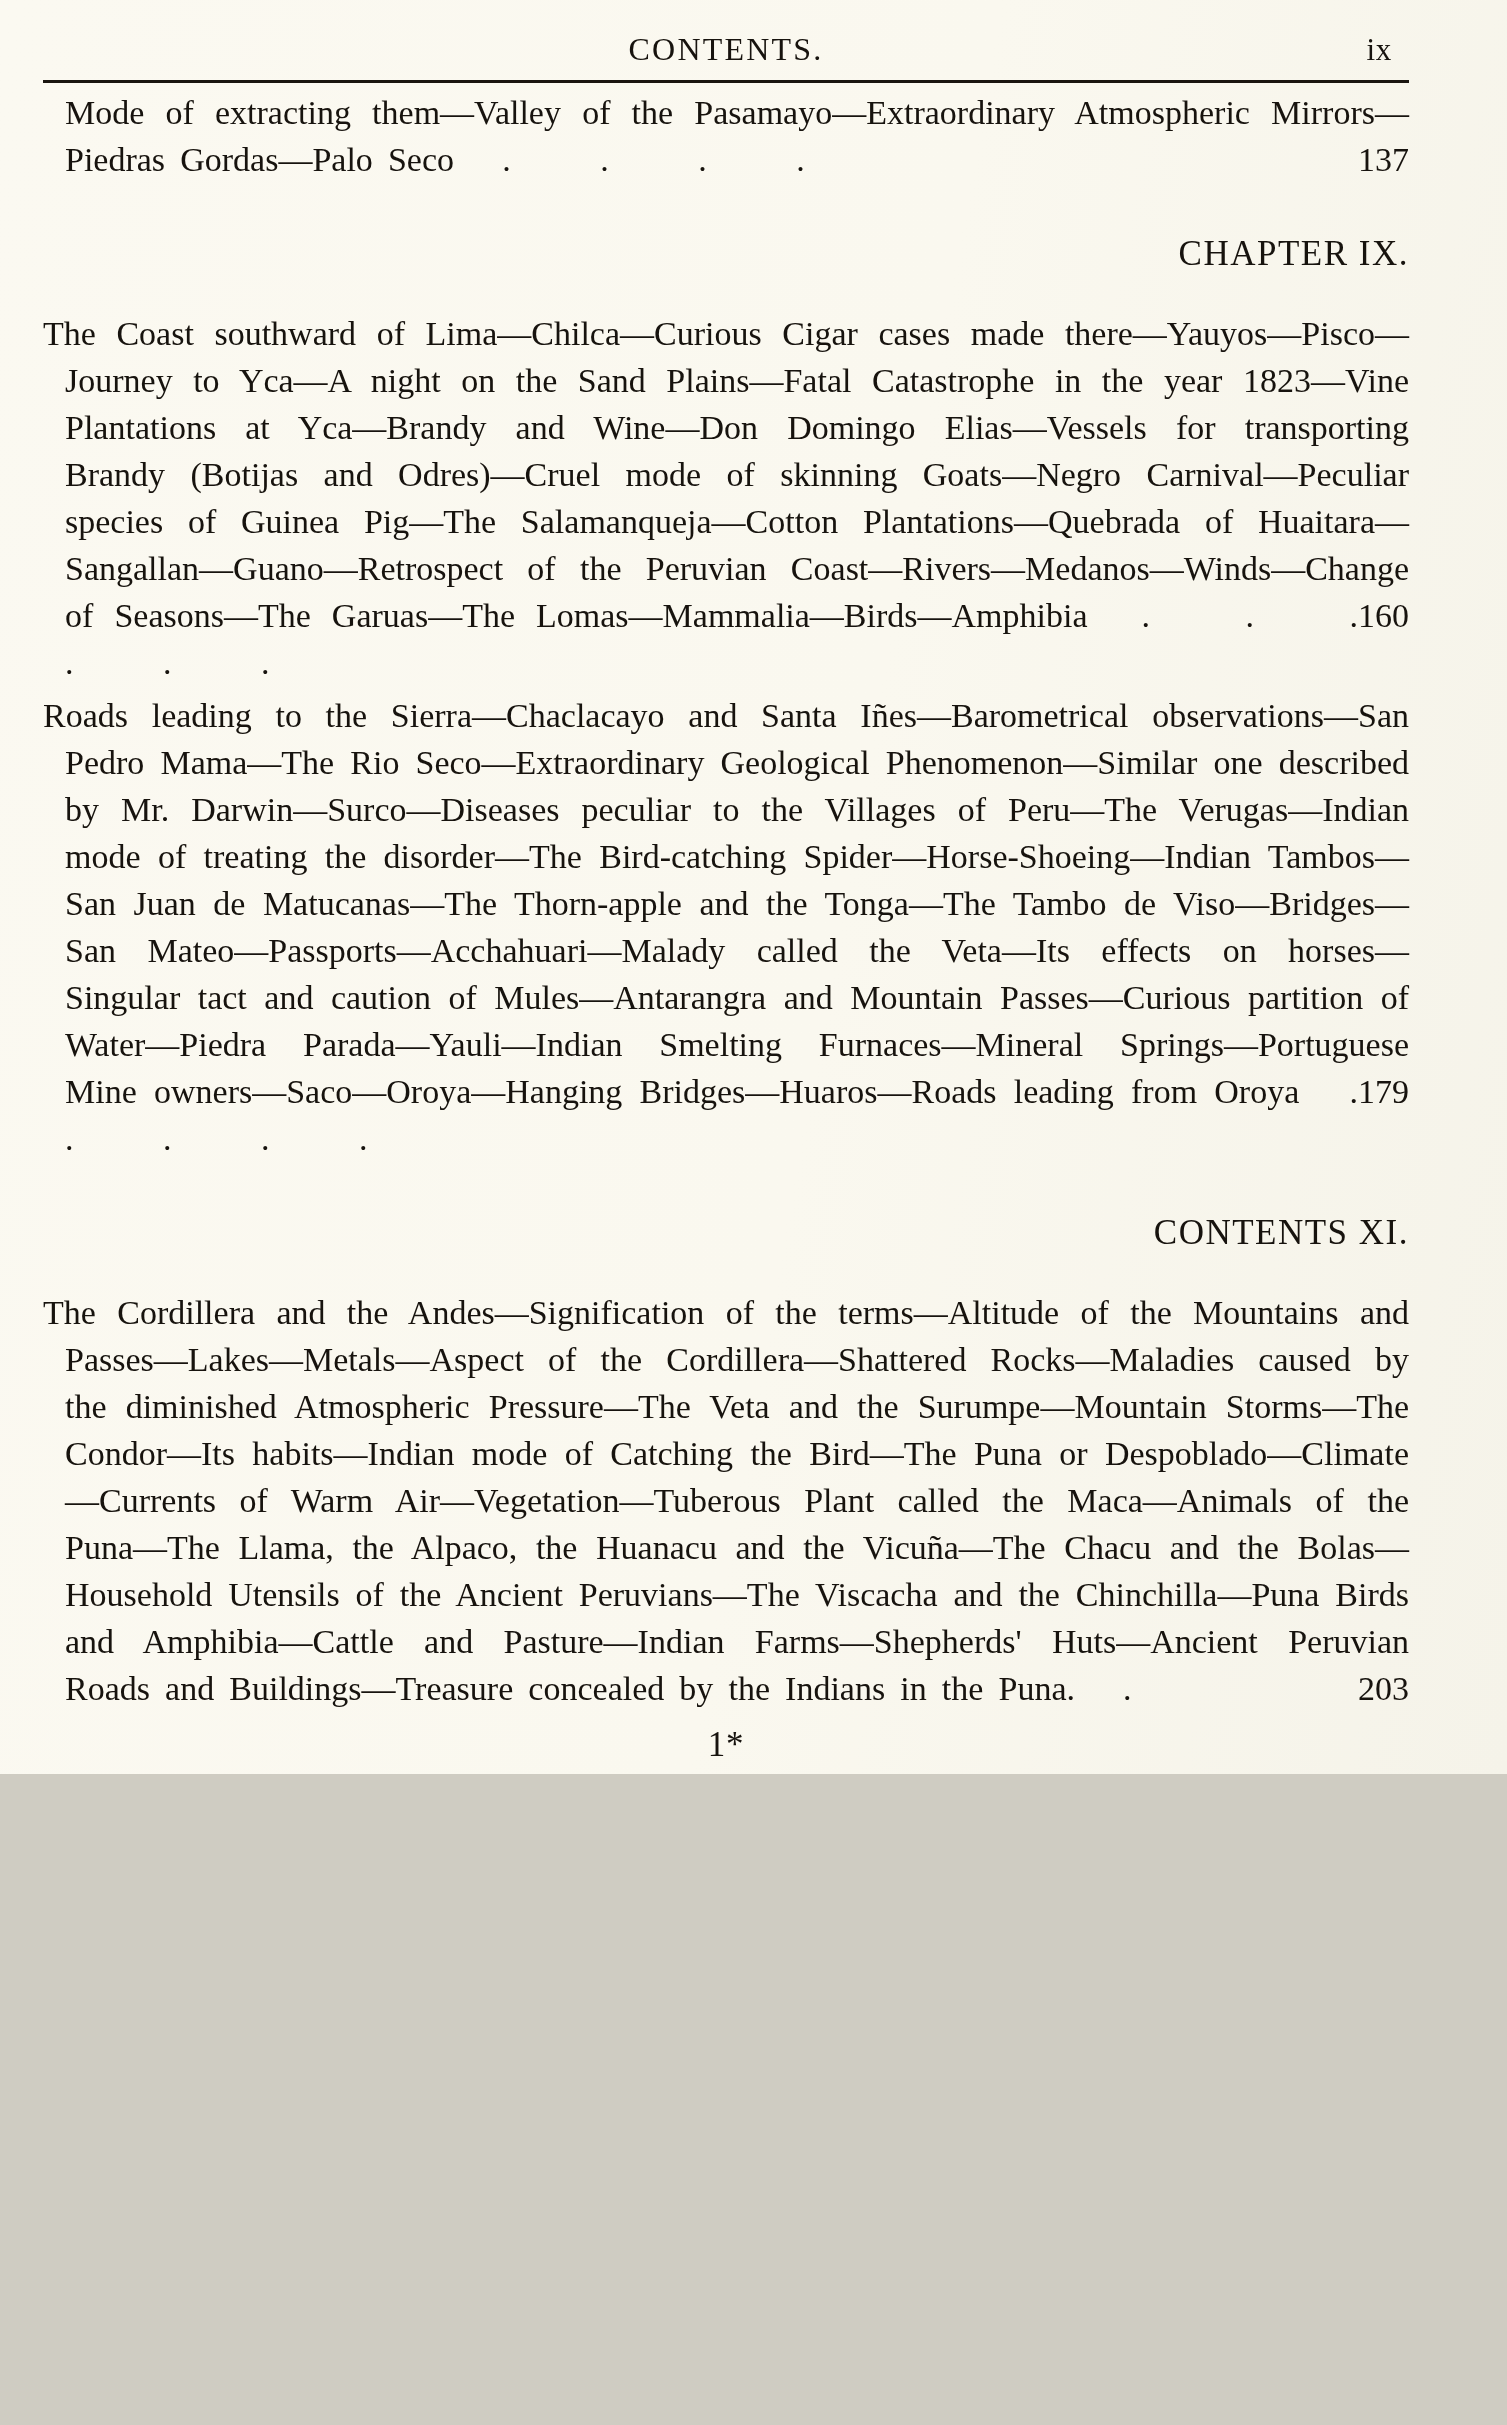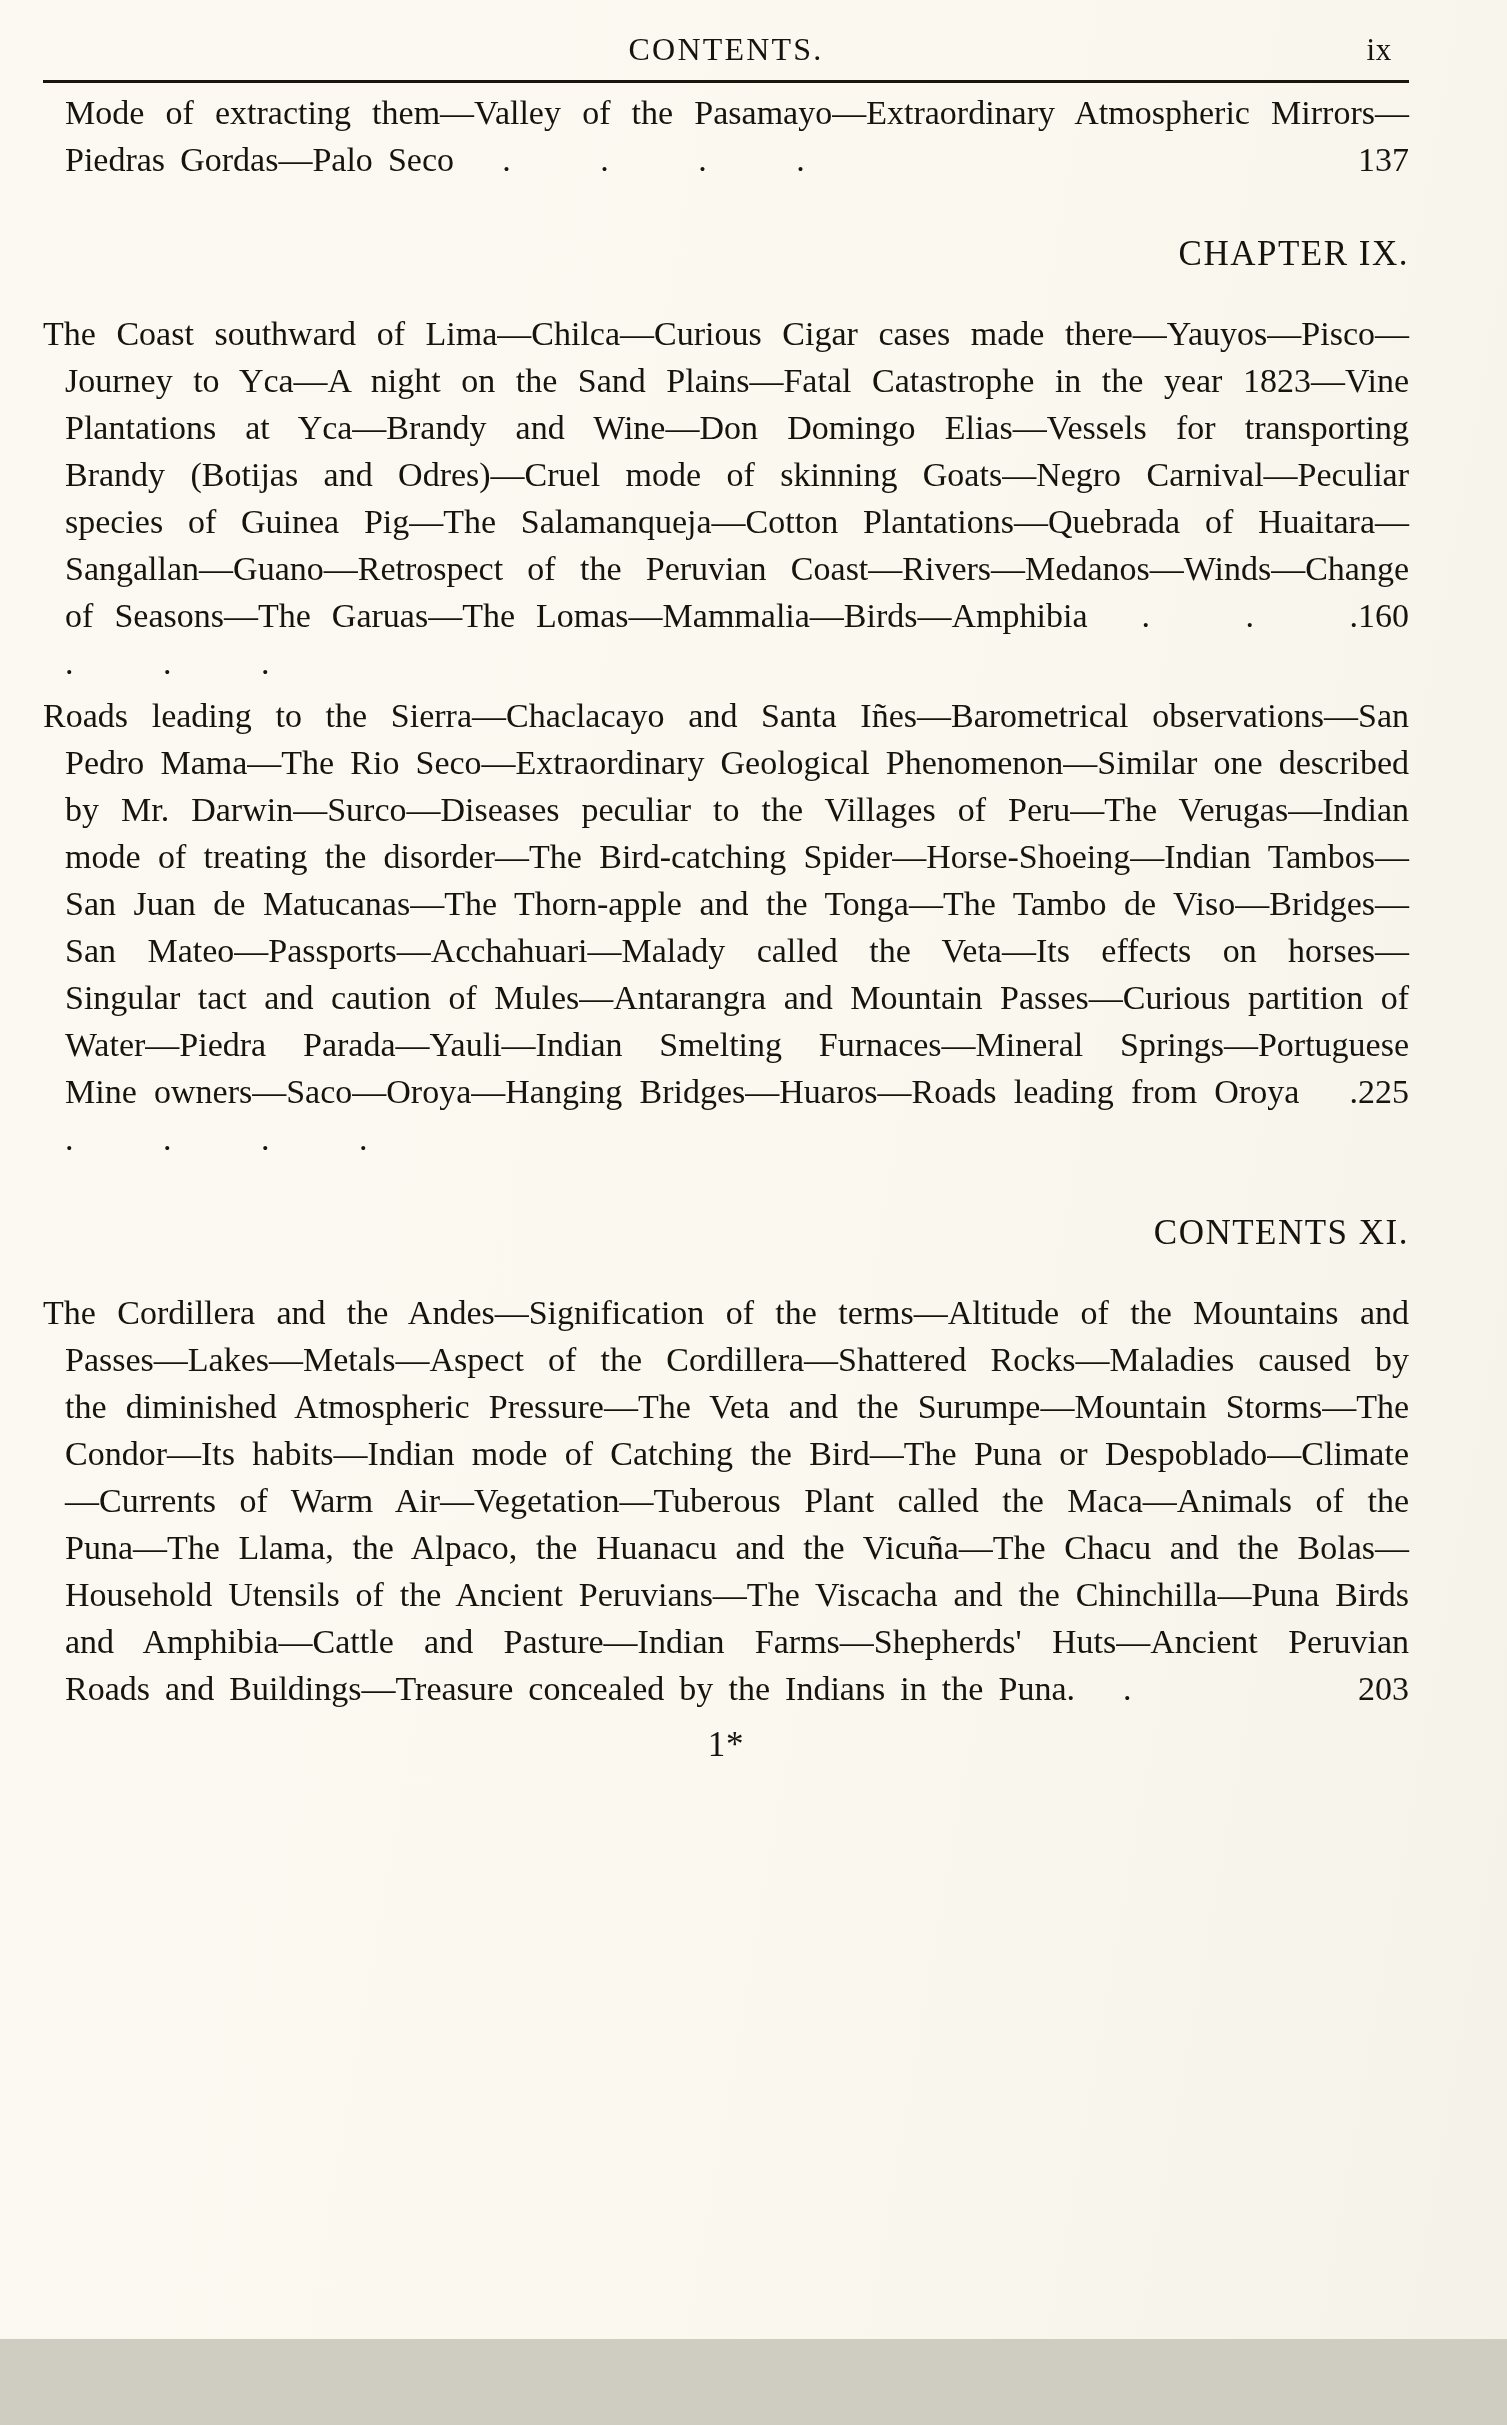--- a/index.html
+++ b/index.html
@@ -1,20 +1,20 @@
 <!DOCTYPE html>
 <html style="font-size:11.8px"><head>
 <meta charset="utf-8">
 <style>
   * { box-sizing: border-box; }
   html, body { margin: 0; padding: 0; background: #cfccc2; }
 
   .page {
     width: 1507px;
-    height: 2339px;
+    height: 1774px;
     margin: 0 auto;
     background: linear-gradient(100deg, #fbf9f1 0%, #faf8ef 55%, #f5f3e9 100%);
     color: #17130e;
     font-family: "Liberation Serif", "DejaVu Serif", serif;
     padding: 32px 98px 22px 43px;
     position: relative;
     overflow: hidden;
   }
 
   .running-header {
@@ -110,21 +110,21 @@
 
   <p class="entry">
     <span class="entry-text">The Coast southward of Lima—Chilca—Curious Cigar cases made there—Yauyos—Pisco—Journey to Yca—A night on the Sand Plains—Fatal Catastrophe in the year 1823—Vine Plantations at Yca—Brandy and Wine—Don Domingo Elias—Vessels for transporting Brandy (Botijas and Odres)—Cruel mode of skinning Goats—Negro Carnival—Peculiar species of Guinea Pig—The Salamanqueja—Cotton Plantations—Quebrada of Huaitara—Sangallan—Guano—Retrospect of the Peruvian Coast—Rivers—Medanos—Winds—Change of Seasons—The Garuas—The Lomas—Mammalia—Birds—Amphibia</span>
     <span class="pagenum">160</span>
     <span class="leader">. . . . . .</span>
   </p>
 
 
   <p class="entry">
     <span class="entry-text">Roads leading to the Sierra—Chaclacayo and Santa Iñes—Barometrical observations—San Pedro Mama—The Rio Seco—Extraordinary Geological Phenomenon—Similar one described by Mr. Darwin—Surco—Diseases peculiar to the Villages of Peru—The Verugas—Indian mode of treating the disorder—The Bird-catching Spider—Horse-Shoeing—Indian Tambos—San Juan de Matucanas—The Thorn-apple and the Tonga—The Tambo de Viso—Bridges—San Mateo—Passports—Acchahuari—Malady called the Veta—Its effects on horses—Singular tact and caution of Mules—Antarangra and Mountain Passes—Curious partition of Water—Piedra Parada—Yauli—Indian Smelting Furnaces—Mineral Springs—Portuguese Mine owners—Saco—Oroya—Hanging Bridges—Huaros—Roads leading from Oroya</span>
-    <span class="pagenum">225</span>
+    <span class="pagenum">179</span>
     <span class="leader">. . . . .</span>
   </p>
 
   <h2 class="chapter">CONTENTS XI.</h2>
 
   <p class="entry">
     <span class="entry-text">The Cordillera and the Andes—Signification of the terms—Altitude of the Mountains and Passes—Lakes—Metals—Aspect of the Cordillera—Shattered Rocks—Maladies caused by the diminished Atmospheric Pressure—The Veta and the Surumpe—Mountain Storms—The Condor—Its habits—Indian mode of Catching the Bird—The Puna or Despoblado—Climate—Currents of Warm Air—Vegetation—Tuberous Plant called the Maca—Animals of the Puna—The Llama, the Alpaco, the Huanacu and the Vicuña—The Chacu and the Bolas—Household Utensils of the Ancient Peruvians—The Viscacha and the Chinchilla—Puna Birds and Amphibia—Cattle and Pasture—Indian Farms—Shepherds' Huts—Ancient Peruvian Roads and Buildings—Treasure concealed by the Indians in the Puna.</span>
     <span class="pagenum">203</span>
     <span class="leader">.</span>
   </p>

